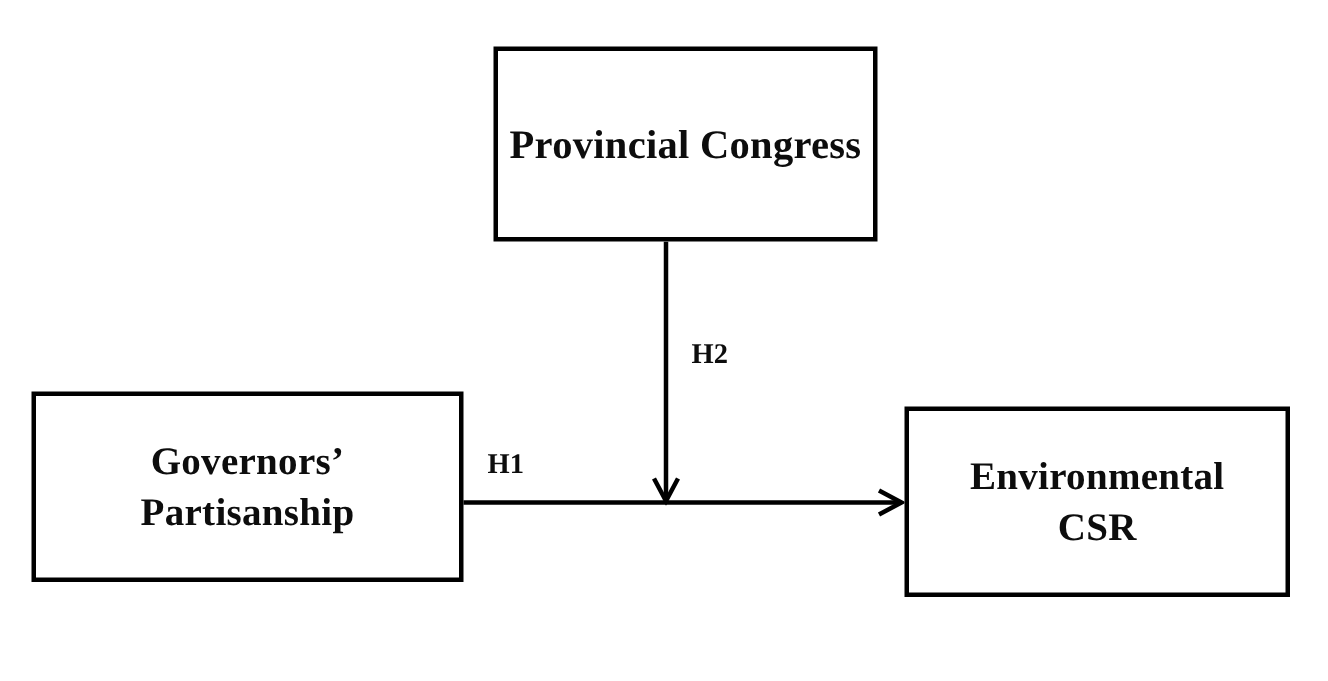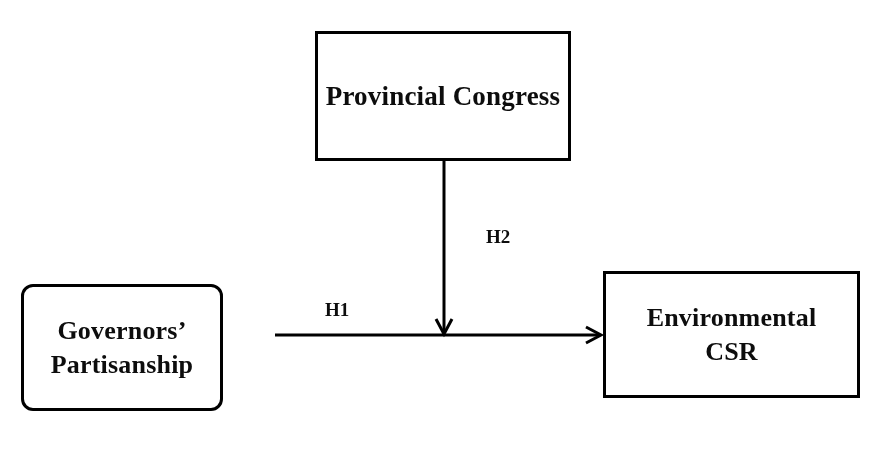--- a/index.html
+++ b/index.html
@@ -29,36 +29,35 @@
   }
   .node-label {
     font-weight: bold;
     color: #0d0d0d;
     line-height: 1.28;
     letter-spacing: 0.2px;
     white-space: pre-line;
   }
   
   #node-congress {
-    left: 315px;
+    left: 329px;
     top: 31px;
     width: 256px;
     height: 130px;
     text-align: right;
   }
   #node-congress .node-label {
     font-size: 27px;
   }
   
   #node-governors {
     left: 21px;
-    top: 284px;
-    width: 202px;
+    top: 261px;
+    width: 288px;
     height: 127px;
-    border-radius: 12px;
   }
   #node-governors .node-label {
     font-size: 26px;
   }
   
   #node-csr {
     left: 603px;
     top: 271px;
     width: 257px;
     height: 127px;
@@ -82,21 +81,21 @@
     font-weight: bold;
     font-size: 19px;
     color: #0d0d0d;
     white-space: nowrap;
   }
   #label-h1 {
     left: 325px;
     top: 299px;
   }
   #label-h2 {
-    left: 486px;
+    left: 461px;
     top: 226px;
   }
 </style>
 </head>
 <body>
 
 <div id="canvas">
 
   <svg id="connectors" viewBox="0 0 885 454" xmlns="http://www.w3.org/2000/svg">
 

